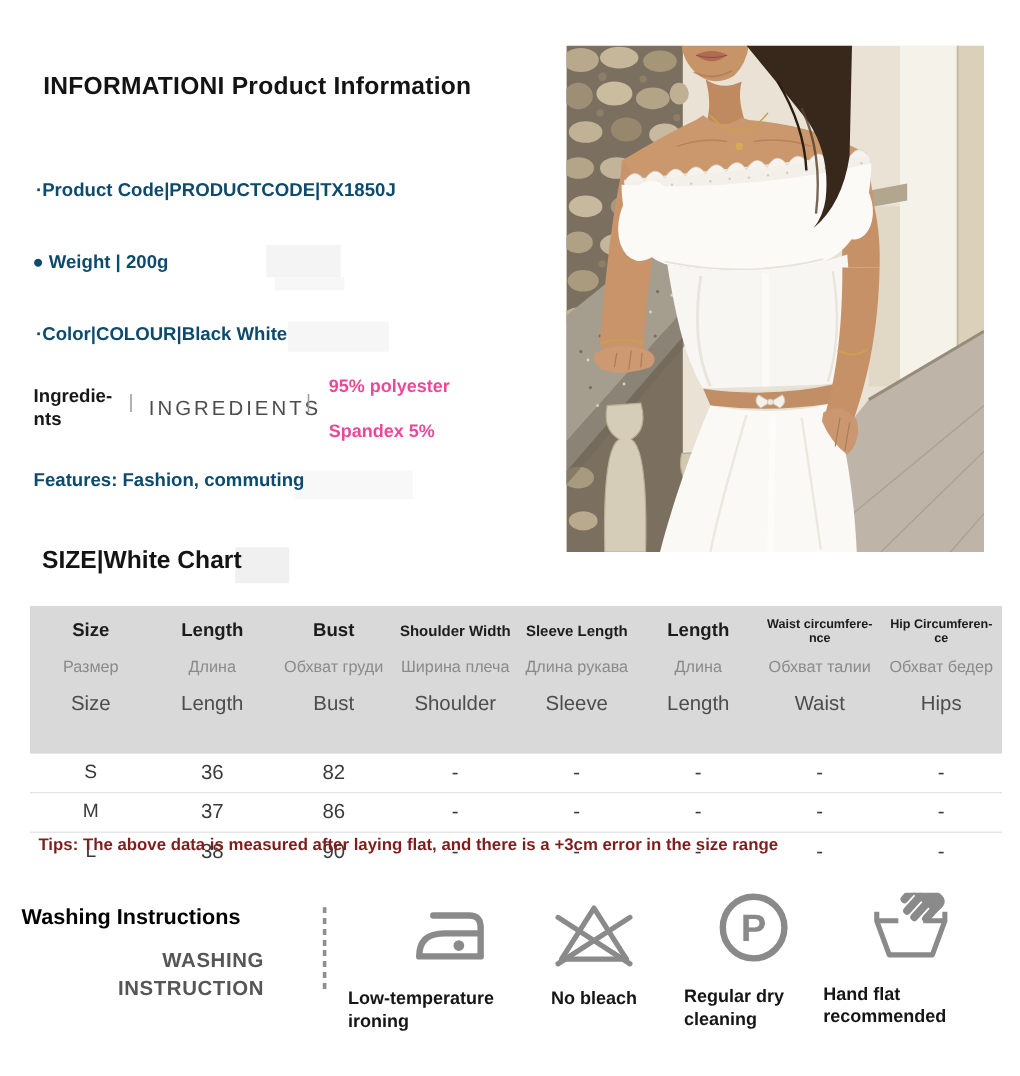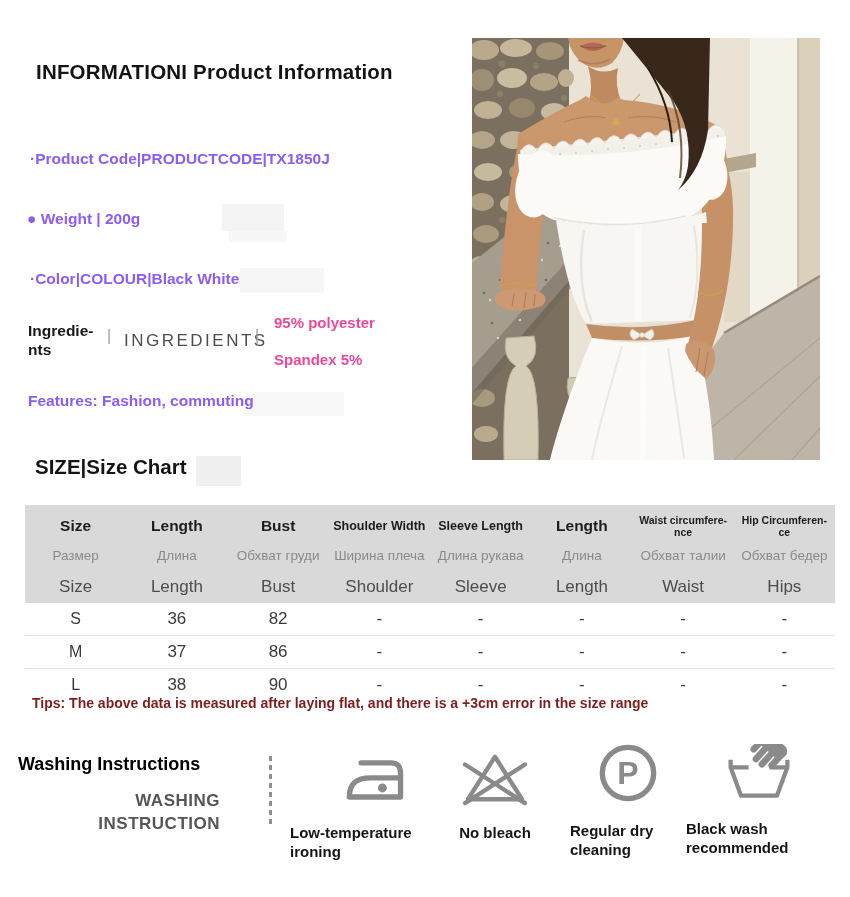--- a/index.html
+++ b/index.html
@@ -2,21 +2,21 @@
 <html><head>
 <meta charset="utf-8">
 <style>
   html,body{margin:0;padding:0;background:#fff}
   .page{position:relative;width:850px;height:897px;background:#ffffff;overflow:hidden;
         font-family:"Liberation Sans",sans-serif;color:#181818}
   .abs{position:absolute}
 
   
   #title{left:36px;top:60px;font-size:20.5px;font-weight:700;color:#141414;letter-spacing:.2px}
-  .info{font-size:15.5px;font-weight:700;color:#8b5cf6;white-space:nowrap}
+  .info{font-size:15.5px;font-weight:700;color:#0c4a6e;white-space:nowrap}
   #code-line{left:30px;top:150px}
   #weight-line{left:27px;top:210px}
   #color-line{left:30px;top:270px}
   #features-line{left:28px;top:392px}
 
   #ingredients{left:28px;top:314px;width:440px;height:66px}
   #ing-label{position:absolute;left:0;top:7px;font-size:15.5px;font-weight:700;line-height:19px;color:#181818}
   .ing-bar{position:absolute;color:#9d9d9d;font-size:16px;font-weight:400}
   #ing-bar1{left:79px;top:13px}
   #ing-bar2{left:227px;top:13px}
@@ -28,21 +28,21 @@
   .smudge{background:#f4f4f4}
 
   
   #photo{left:472px;top:38px;width:348px;height:422px;cursor:pointer}
   #photo svg{display:block}
 
   
   #size-title{left:35px;top:455px;font-size:20.5px;font-weight:700;color:#141414}
   #size-table{left:25px;top:505px;width:810px}
   .grid8{display:grid;grid-template-columns:repeat(8,1fr);align-items:center;text-align:center}
-  #thead{background:#d9d9d9;padding:5px 0 0}
+  #thead{background:#d9d9d9;padding:5px 0 25px}
   .row-en{min-height:31px}
   .row-en .cell{display:flex;align-items:center;justify-content:center;font-weight:700;color:#1c1c1c;font-size:15.5px}
   .row-en .md{font-size:12.5px}
   .row-en .sm{font-size:10.5px;line-height:12px;padding:0 6px}
   .row-ru{min-height:29px;font-size:13.5px;color:#8a8a8a}
   .row-en2{min-height:33px;font-size:17px;color:#4d4d4d}
   .drow{height:32px;font-size:17px;color:#3a3a3a}
   .drow .c0{font-size:16px}
   .sep{border-top:1px solid #e2e2e2}
   #tips{left:32px;top:695px;font-size:14px;font-weight:700;color:#7f1d1d;white-space:nowrap}
@@ -252,21 +252,21 @@
         </g>
 
         <path d="M261 185 C260 235 252 275 240 310 Q232 322 224 314 L216 306 C226 272 230 230 230 185 Z" fill="#c69166"></path>
         <path d="M226 254 Q239 261 251 253" stroke="#c9a24a" stroke-width="1.5" fill="none"></path>
         <path d="M214 306 Q228 296 242 312 Q246 330 234 341 Q220 330 213 313 Z" fill="#cb9770"></path>
         <path d="M228 310 L224 334 M236 314 L232 338" stroke="#a97e56" stroke-width="1" fill="none"></path>
       </g>
     </svg>
   </div>
 
-  <div class="abs" id="size-title">SIZE|Size Chart</div>
+  <div class="abs" id="size-title">SIZE|White Chart</div>
 
   <div class="abs" id="size-table">
     <div id="thead">
       <div class="grid8 row-en">
         <div class="cell">Size</div>
         <div class="cell">Length</div>
         <div class="cell">Bust</div>
         <div class="cell md">Shoulder Width</div>
         <div class="cell md">Sleeve Length</div>
         <div class="cell">Length</div>
@@ -369,16 +369,16 @@
         <path d="M7 24 L26 24 M48 24 L67 24" stroke="currentColor" stroke-width="4.5"></path>
         <g transform="rotate(42 46 12)" fill="currentColor">
           <rect x="28" y="-8" width="32" height="16" rx="7"></rect>
           <rect x="27" y="0" width="7" height="20" rx="3.5"></rect>
           <rect x="35.5" y="2" width="7" height="24" rx="3.5"></rect>
           <rect x="44" y="2" width="7" height="24" rx="3.5"></rect>
           <rect x="52.5" y="0" width="7" height="20" rx="3.5"></rect>
         </g>
       </svg>
     </div>
-    <div class="wash-label">Black wash recommended</div>
+    <div class="wash-label">Hand flat recommended</div>
   </div>
 
 </div>
 
 </body></html>

